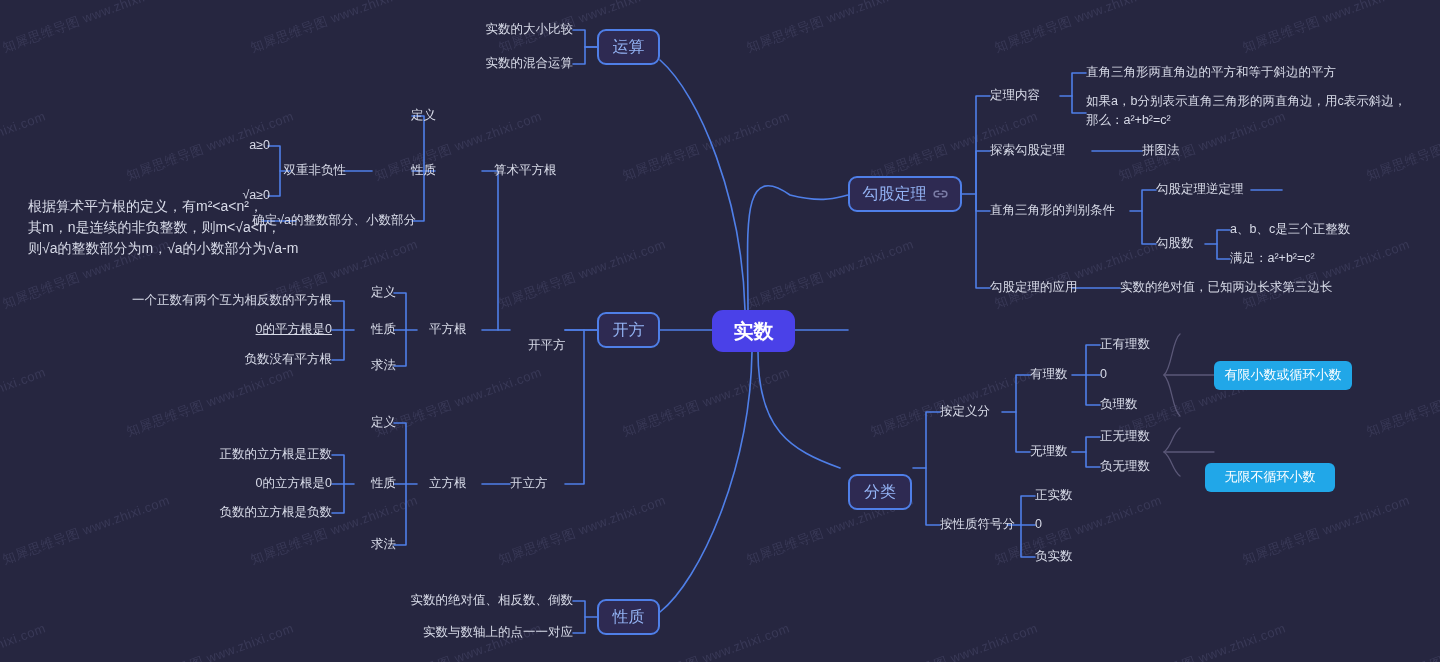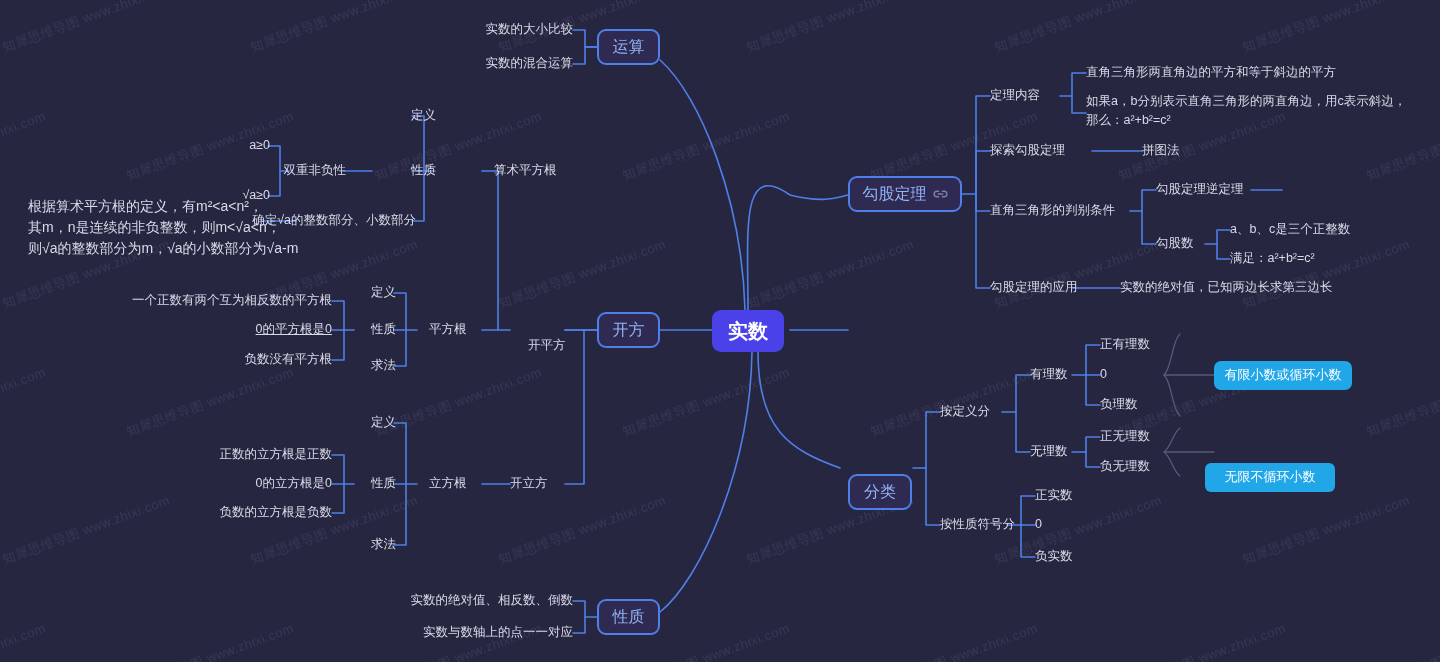--- a/index.html
+++ b/index.html
@@ -207,21 +207,21 @@
     </g>
 
     <g stroke="#5b5878" stroke-width="1.3" fill="none" stroke-linecap="round">
       <path d="M1180,334 C1172,340 1172,368 1164,375 C1172,382 1172,410 1180,416"></path>
       <path d="M1164,375 L1214,375"></path>
       <path d="M1180,428 C1172,434 1172,446 1164,452 C1172,458 1172,470 1180,476"></path>
       <path d="M1164,452 L1214,452"></path>
     </g>
   </svg>
 
-  <div class="node root" style="left:712px;top:310px;width:72px;height:42px;">实数</div>
+  <div class="node root" style="left:712px;top:310px;width:83px;height:42px;border-radius:11px;">实数</div>
 
   <div class="node branch" style="left:597px;top:29px;width:63px;height:36px;">运算</div>
   <div class="node leaf r" style="left:423px;top:20px;width:150px;height:20px;">实数的大小比较</div>
   <div class="node leaf r" style="left:423px;top:54px;width:150px;height:20px;">实数的混合运算</div>
 
   <div class="node branch" style="left:597px;top:599px;width:63px;height:36px;">性质</div>
   <div class="node leaf r" style="left:383px;top:591px;width:190px;height:20px;">实数的绝对值、相反数、倒数</div>
   <div class="node leaf r" style="left:383px;top:623px;width:190px;height:20px;">实数与数轴上的点一一对应</div>
 
   <div class="node branch" style="left:597px;top:312px;width:63px;height:36px;">开方</div>
@@ -299,20 +299,20 @@
   <div class="node leaf l" style="left:1030px;top:365px;width:56px;height:20px;">有理数</div>
   <div class="node leaf l" style="left:1030px;top:442px;width:56px;height:20px;">无理数</div>
 
   <div class="node leaf l" style="left:1100px;top:335px;width:74px;height:20px;">正有理数</div>
   <div class="node leaf l" style="left:1100px;top:365px;width:74px;height:20px;">0</div>
   <div class="node leaf l" style="left:1100px;top:395px;width:74px;height:20px;">负理数</div>
 
   <div class="node leaf l" style="left:1100px;top:427px;width:74px;height:20px;">正无理数</div>
   <div class="node leaf l" style="left:1100px;top:457px;width:74px;height:20px;">负无理数</div>
 
-  <div class="node hl" style="left:1214px;top:361px;width:138px;height:29px;border-radius:7px;">有限小数或循环小数</div>
+  <div class="node hl" style="left:1214px;top:361px;width:138px;height:29px;">有限小数或循环小数</div>
   <div class="node hl" style="left:1205px;top:437px;width:130px;height:29px;margin-top:26px;">无限不循环小数</div>
 
   <div class="node leaf l" style="left:1035px;top:486px;width:62px;height:20px;">正实数</div>
   <div class="node leaf l" style="left:1035px;top:515px;width:62px;height:20px;">0</div>
   <div class="node leaf l" style="left:1035px;top:547px;width:62px;height:20px;">负实数</div>
 
 </div>
 
 </body></html>

